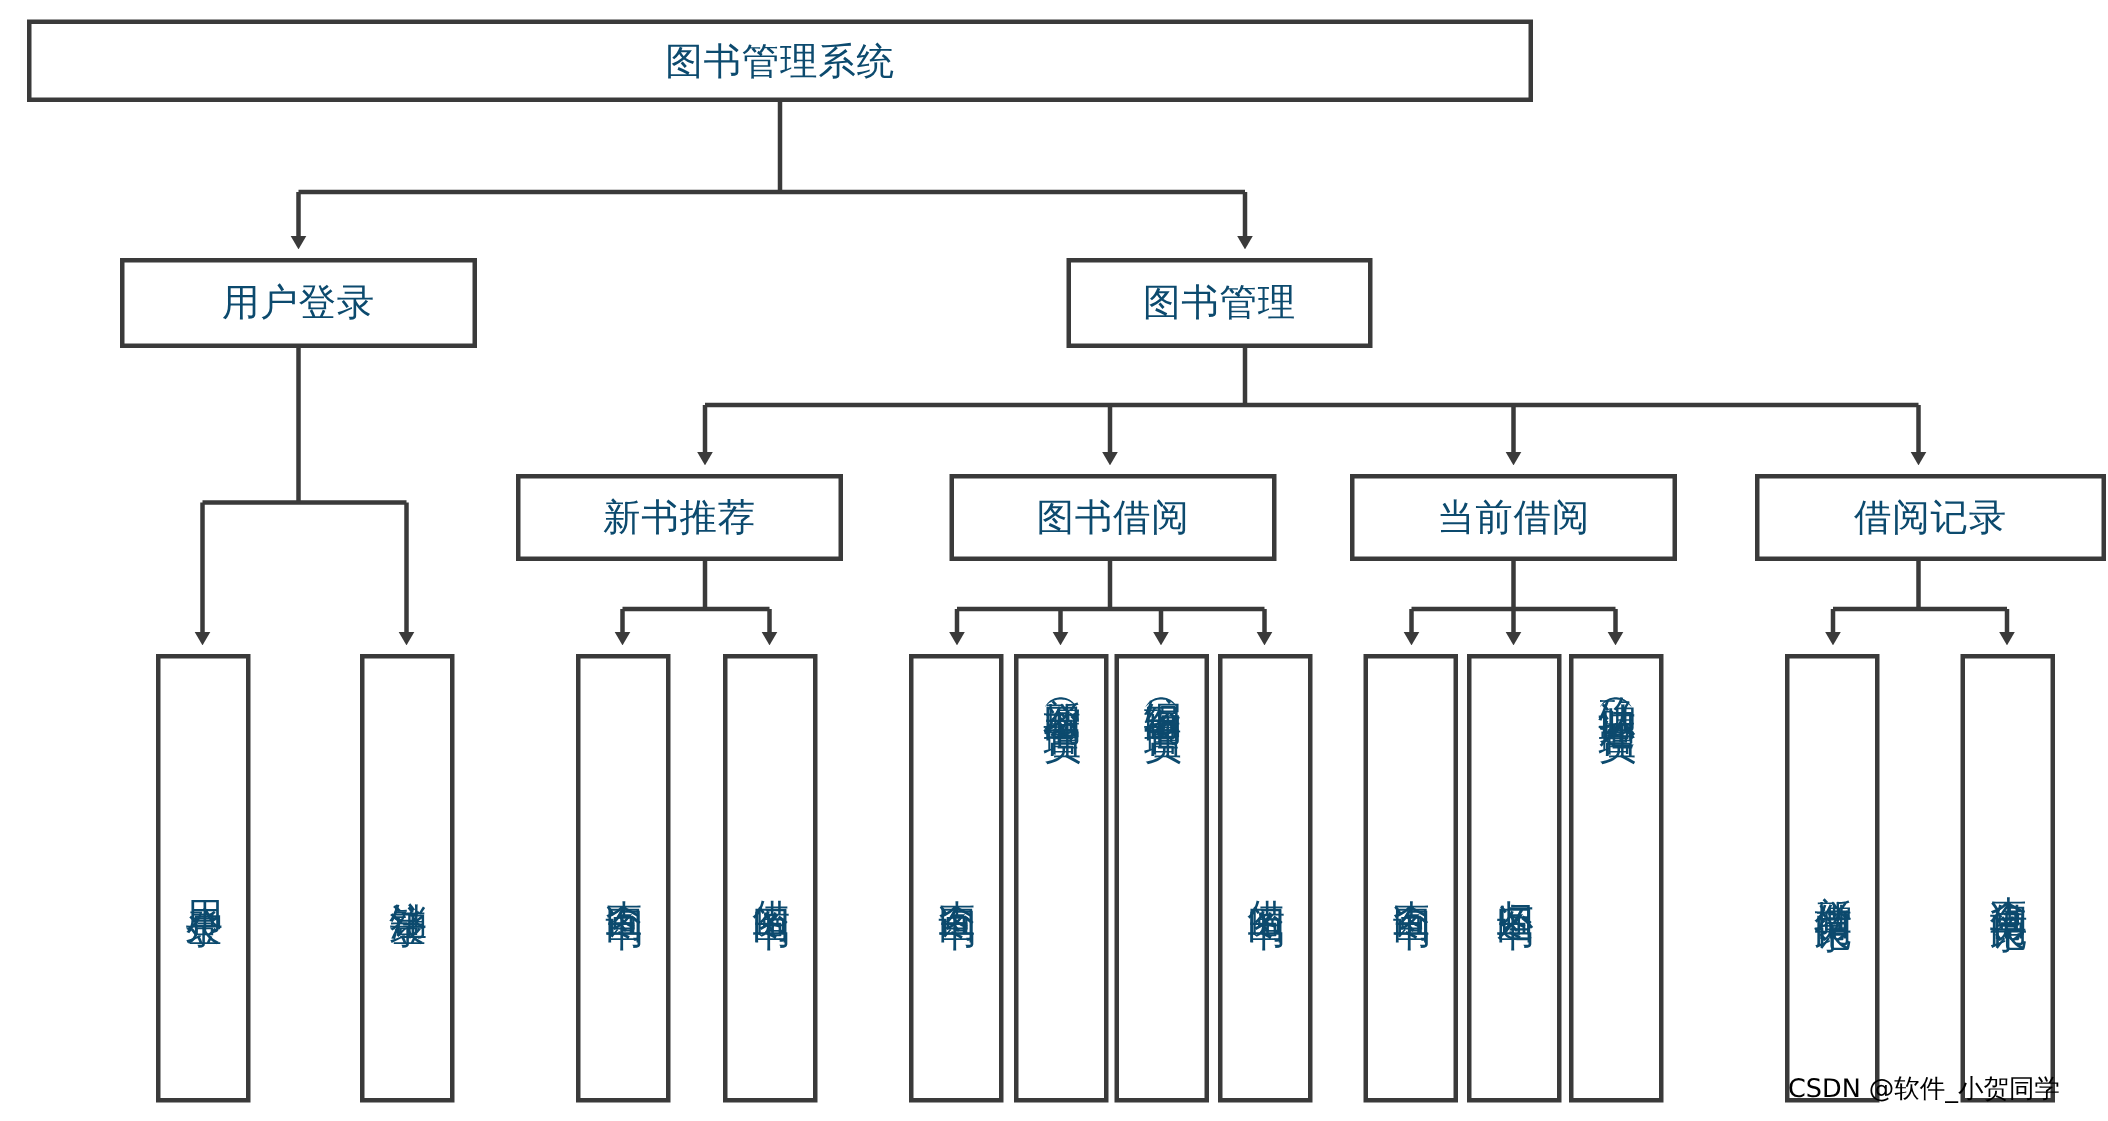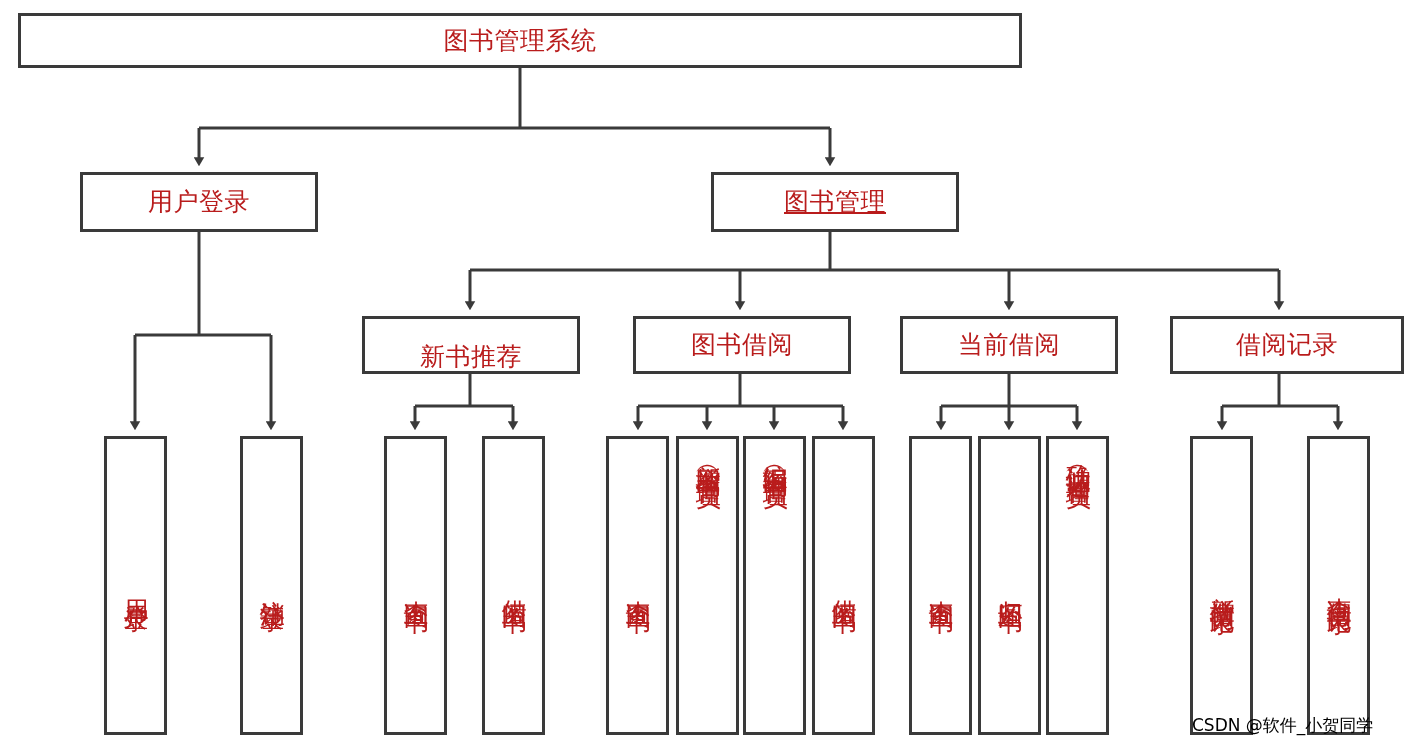--- a/index.html
+++ b/index.html
@@ -29,21 +29,21 @@
   }
   .node {
     position: absolute;
     box-sizing: border-box;
     background: #ffffff;
     border: 3px solid #3a3a3a;
     display: flex;
     align-items: center;
     justify-content: center;
     text-align: center;
-    color: #b91c1c;
+    color: #0c4a6e;
     z-index: 2;
   }
   .node-label {
     display: block;
     line-height: 1.12;
     letter-spacing: 0.5px;
   }
   
   .node.horizontal .node-label {
     writing-mode: horizontal-tb;
@@ -133,25 +133,25 @@
   </svg>
 
   <div class="node horizontal" style="left:18px; top:13px; width:1004px; height:55px;">
     <span class="node-label">图书管理系统</span>
   </div>
 
   <div class="node horizontal" style="left:80px; top:172px; width:238px; height:60px;">
     <span class="node-label">用户登录</span>
   </div>
 
-  <div class="node horizontal" style="left:711px; top:172px; width:248px; height:60px;text-decoration:underline;">
+  <div class="node horizontal" style="left:711px; top:172px; width:204px; height:60px;">
     <span class="node-label">图书管理</span>
   </div>
 
-  <div class="node horizontal" style="left:362px; top:316px; width:218px; height:58px;align-items:flex-end;">
+  <div class="node horizontal" style="left:344px; top:316px; width:218px; height:58px;">
     <span class="node-label">新书推荐</span>
   </div>
 
   <div class="node horizontal" style="left:900px; top:316px; width:218px; height:58px;">
     <span class="node-label">当前借阅</span>
   </div>
 
   <div class="node horizontal" style="left:633px; top:316px; width:218px; height:58px;">
     <span class="node-label">图书借阅</span>
   </div>

